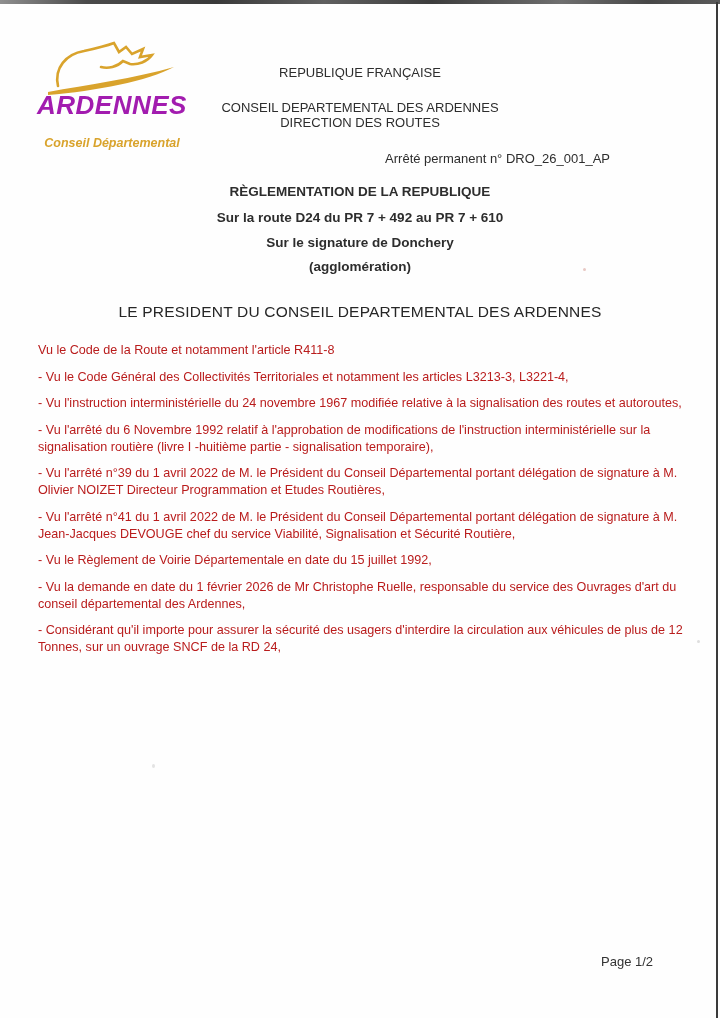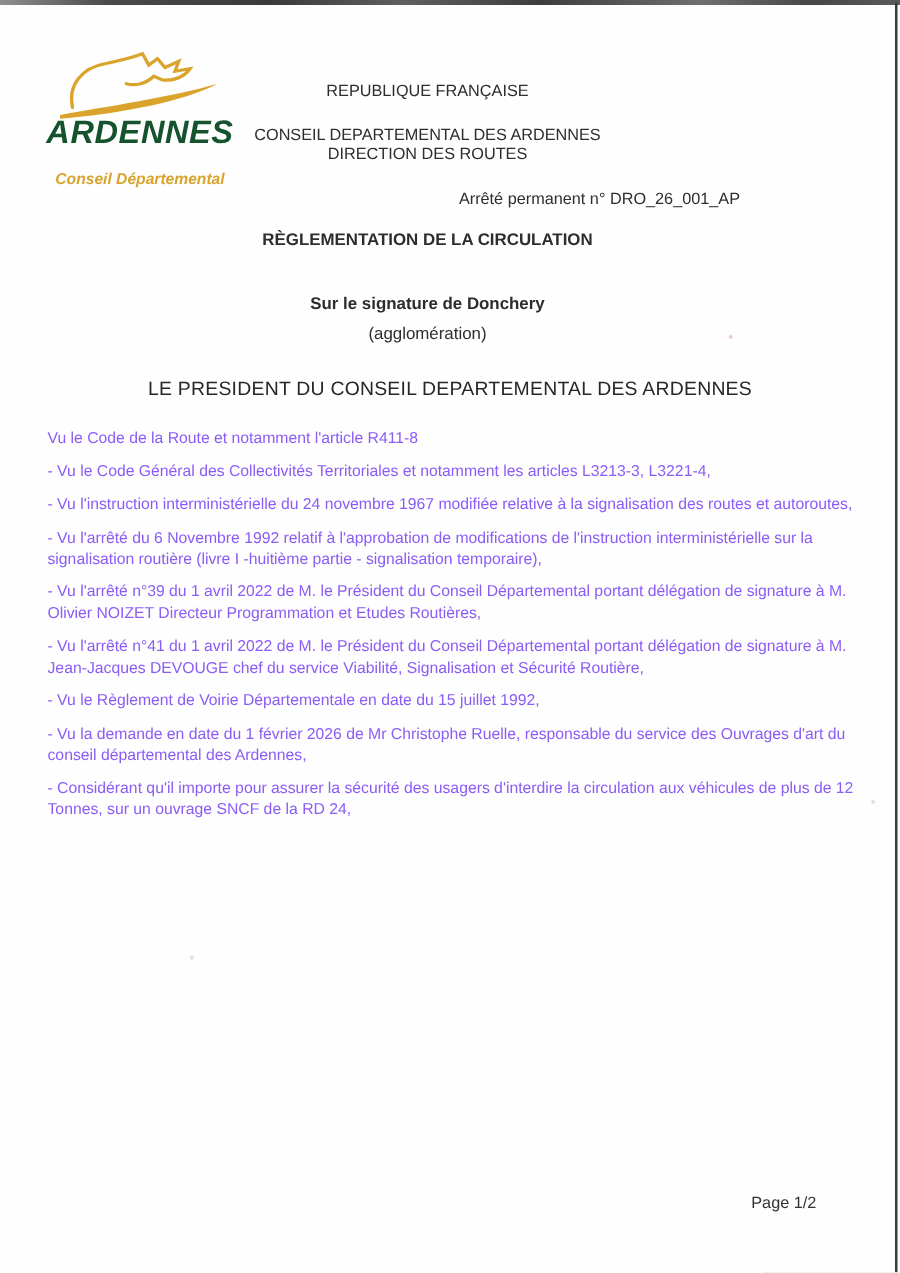--- a/index.html
+++ b/index.html
@@ -32,53 +32,53 @@
 
   
   .logo { position: absolute; left: 32px; top: 40px; width: 160px; text-align: center; }
   .logo svg { display: block; margin: 0 auto; }
   .logo-title {
     display: block;
     font-size: 26px;
     font-weight: bold;
     font-style: italic;
     letter-spacing: 0.5px;
-    color: #14532d;
+    color: #a21caf;
     line-height: 1;
     margin-top: -6px;
   }
   .logo-subtitle {
     display: block;
     font-size: 12.5px;
     font-weight: bold;
     font-style: italic;
     color: #d9a32c;
     margin-top: 18px;
   }
 
   
-  .cline { position: absolute; left: 92px; width: 500px; text-align: center; white-space: nowrap; }
+  .cline { position: absolute; left: 110px; width: 500px; text-align: center; white-space: nowrap; }
   .h-line1 { top: 65px;  font-size: 13px; }
   .h-line2 { top: 100px; font-size: 13px; }
   .h-line3 { top: 115px; font-size: 13px; }
   .ref-line { top: 151px; font-size: 13px; text-align: right; }
   .t-line0 { top: 184px; font-size: 13.5px; font-weight: bold; }
   .t-line1 { top: 210px; font-size: 13.5px; font-weight: bold; }
   .t-line2 { top: 235px; font-size: 13.5px; font-weight: bold; }
-  .t-line3 { top: 259px; font-size: 13.5px; font-weight: normal; }
+  .t-line3 { top: 259px; font-size: 13.5px; font-weight: bold; }
   .main-heading {
     position: absolute; top: 303px; left: 60px; width: 600px;
     text-align: center; font-size: 15.5px; font-weight: normal;
     letter-spacing: 0.2px; white-space: nowrap; color: #262626;
   }
 
   
   .body-text {
     position: absolute; top: 342px; left: 38px; width: 652px;
-    font-size: 12.6px; line-height: 17px; color: #8b5cf6;
+    font-size: 12.6px; line-height: 17px; color: #b91c1c;
   }
   .body-text p { margin: 0 0 9.5px 0; }
 
   .page-footer {
     position: absolute; left: 601px; top: 954px; font-size: 13px; color: #333;
   }
 </style>
 </head>
 <body>
 
@@ -99,21 +99,22 @@
     </svg>
     <span class="logo-title">ARDENNES</span>
     <span class="logo-subtitle">Conseil Départemental</span>
   </div>
 
   <div class="cline h-line1">REPUBLIQUE FRANÇAISE</div>
   <div class="cline h-line2">CONSEIL DEPARTEMENTAL DES ARDENNES</div>
   <div class="cline h-line3">DIRECTION DES ROUTES</div>
 
   <div class="cline ref-line">Arrêté permanent n° DRO_26_001_AP</div>
-  <div class="cline t-line0">RÈGLEMENTATION DE LA CIRCULATION</div>
+  <div class="cline t-line0">RÈGLEMENTATION DE LA REPUBLIQUE</div>
+  <div class="cline t-line1">Sur la route D24 du PR 7 + 492 au PR 7 + 610</div>
   <div class="cline t-line2">Sur le signature de Donchery</div>
   <div class="cline t-line3">(agglomération)</div>
 
   <div class="main-heading">LE PRESIDENT DU CONSEIL DEPARTEMENTAL DES ARDENNES</div>
 
   <div class="body-text">
     <p>Vu le Code de la Route et notamment l'article R411-8</p>
     <p>- Vu le Code Général des Collectivités Territoriales et notamment les articles L3213-3, L3221-4,</p>
     <p>- Vu l'instruction interministérielle du 24 novembre 1967 modifiée relative à la signalisation des routes et autoroutes,</p>
     <p>- Vu l'arrêté du 6 Novembre 1992 relatif à l'approbation de modifications de l'instruction interministérielle sur la signalisation routière (livre I -huitième partie - signalisation temporaire),</p>

